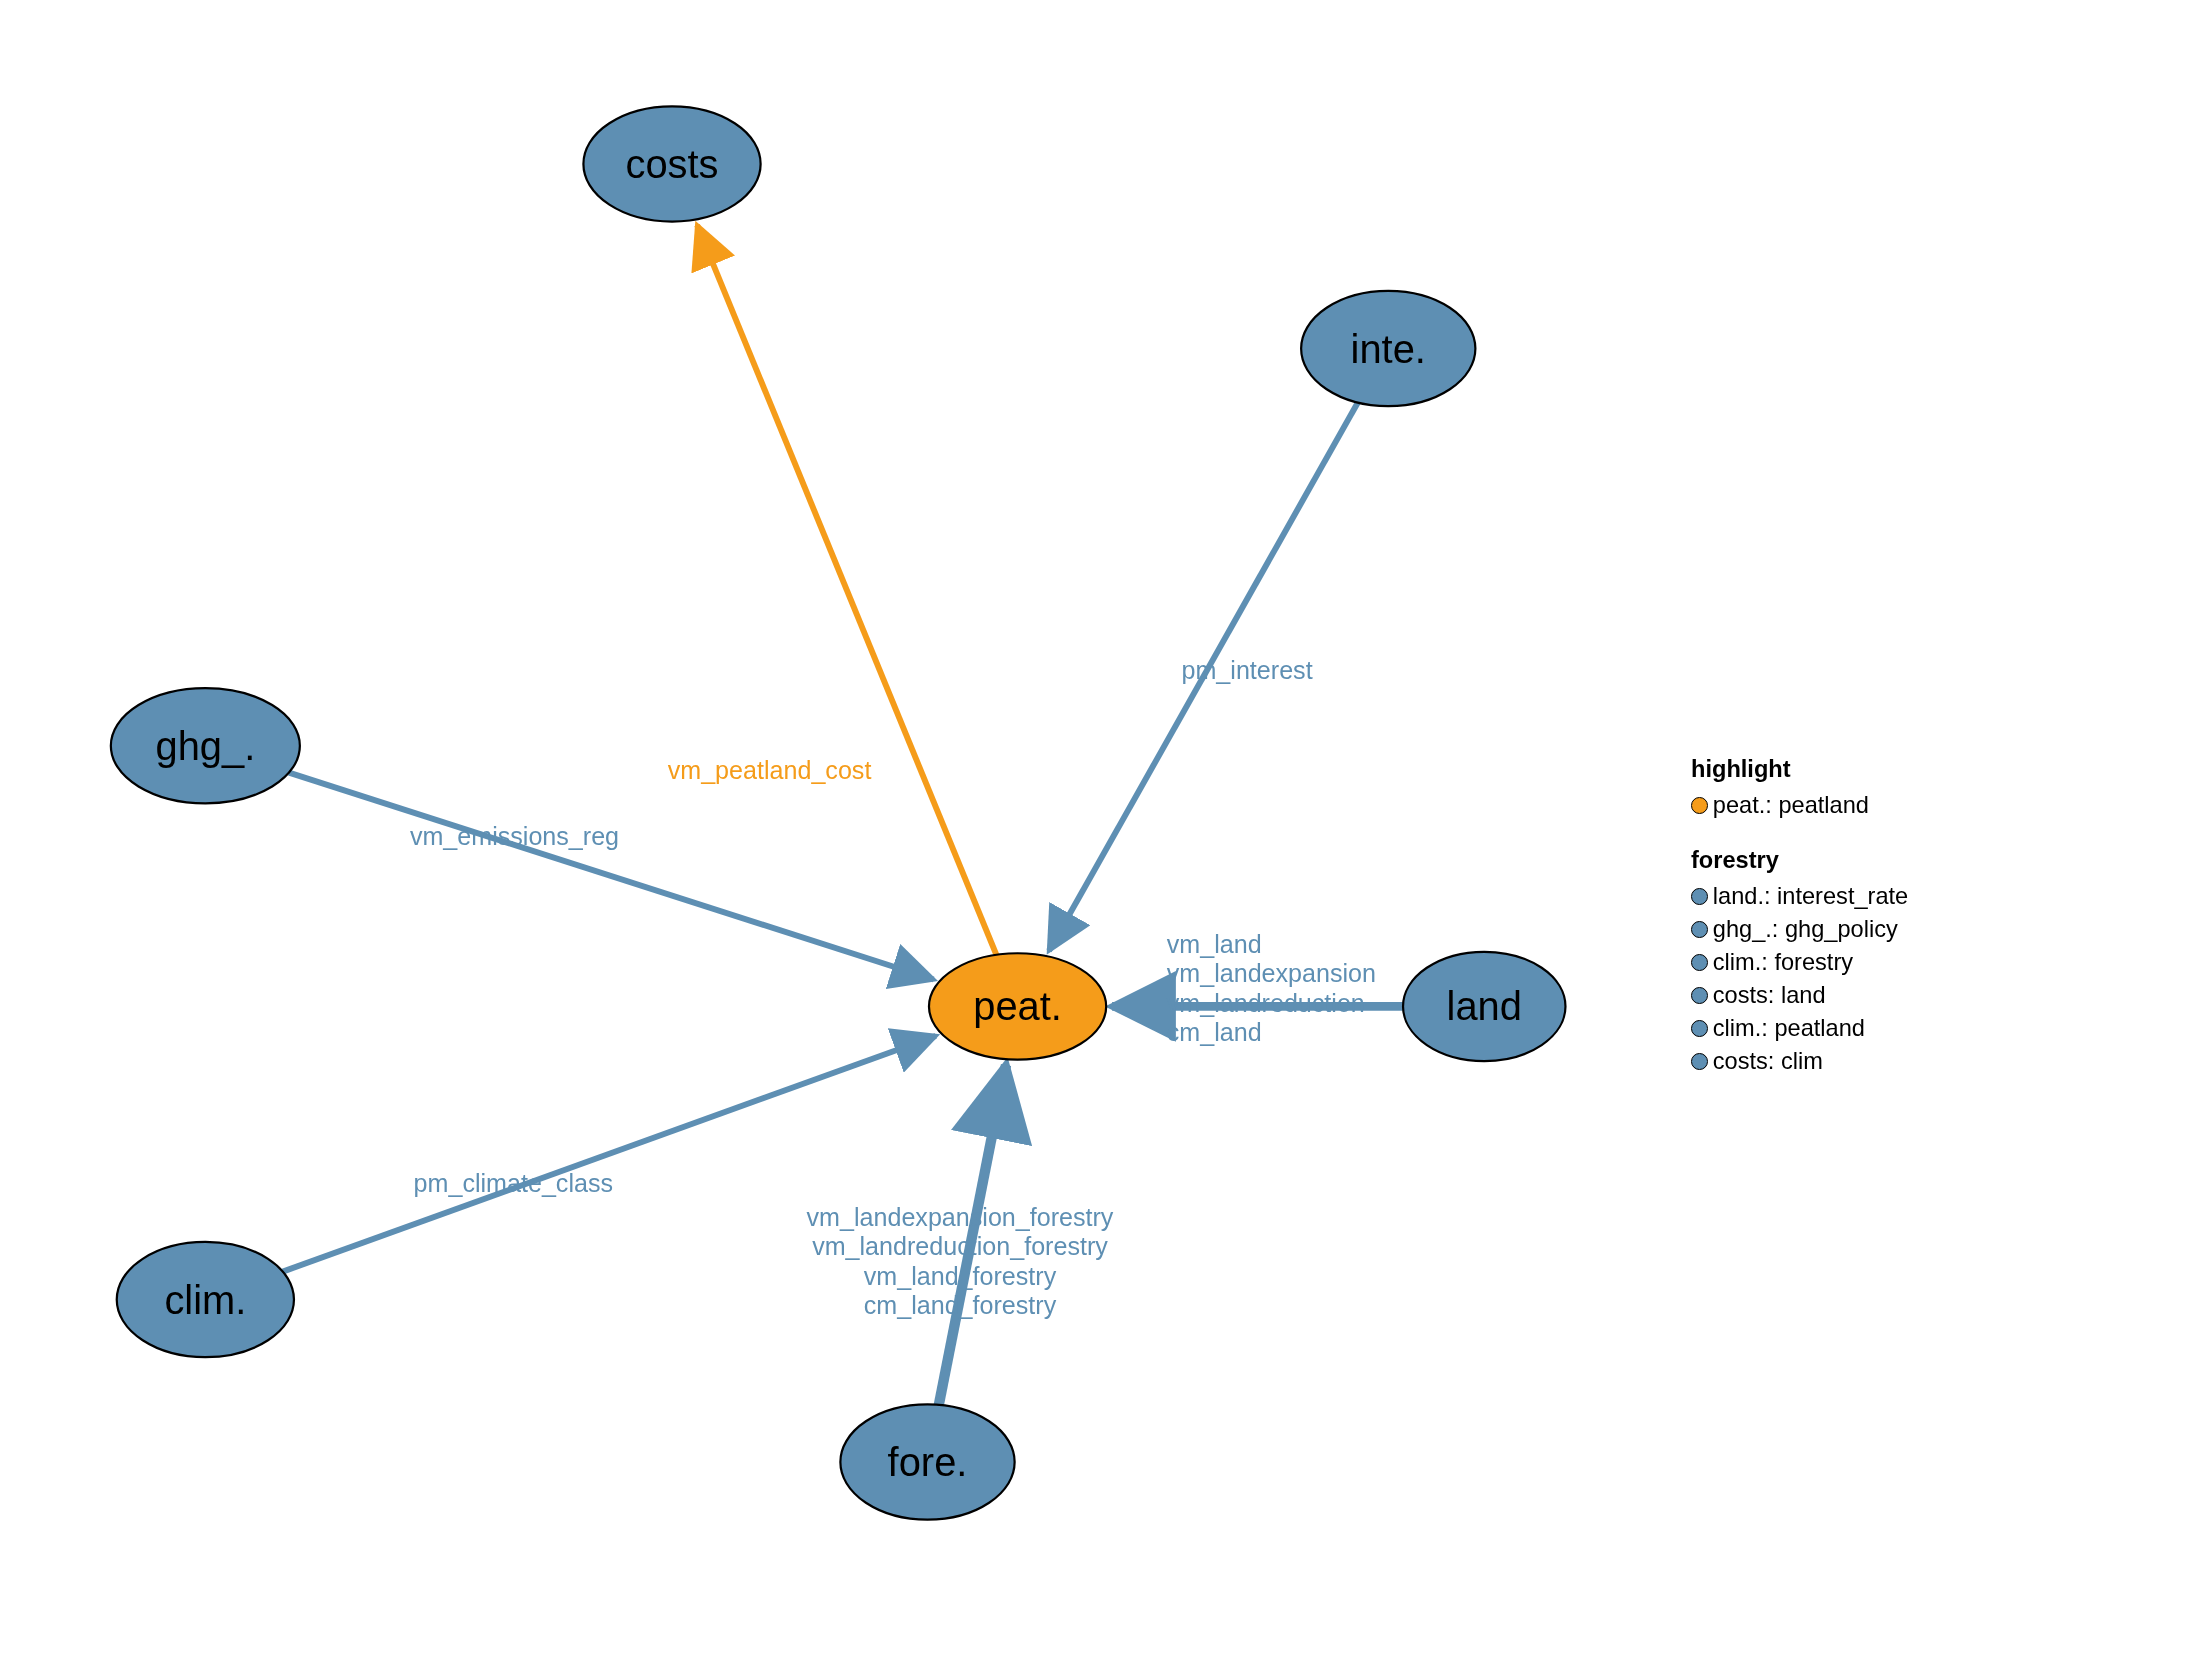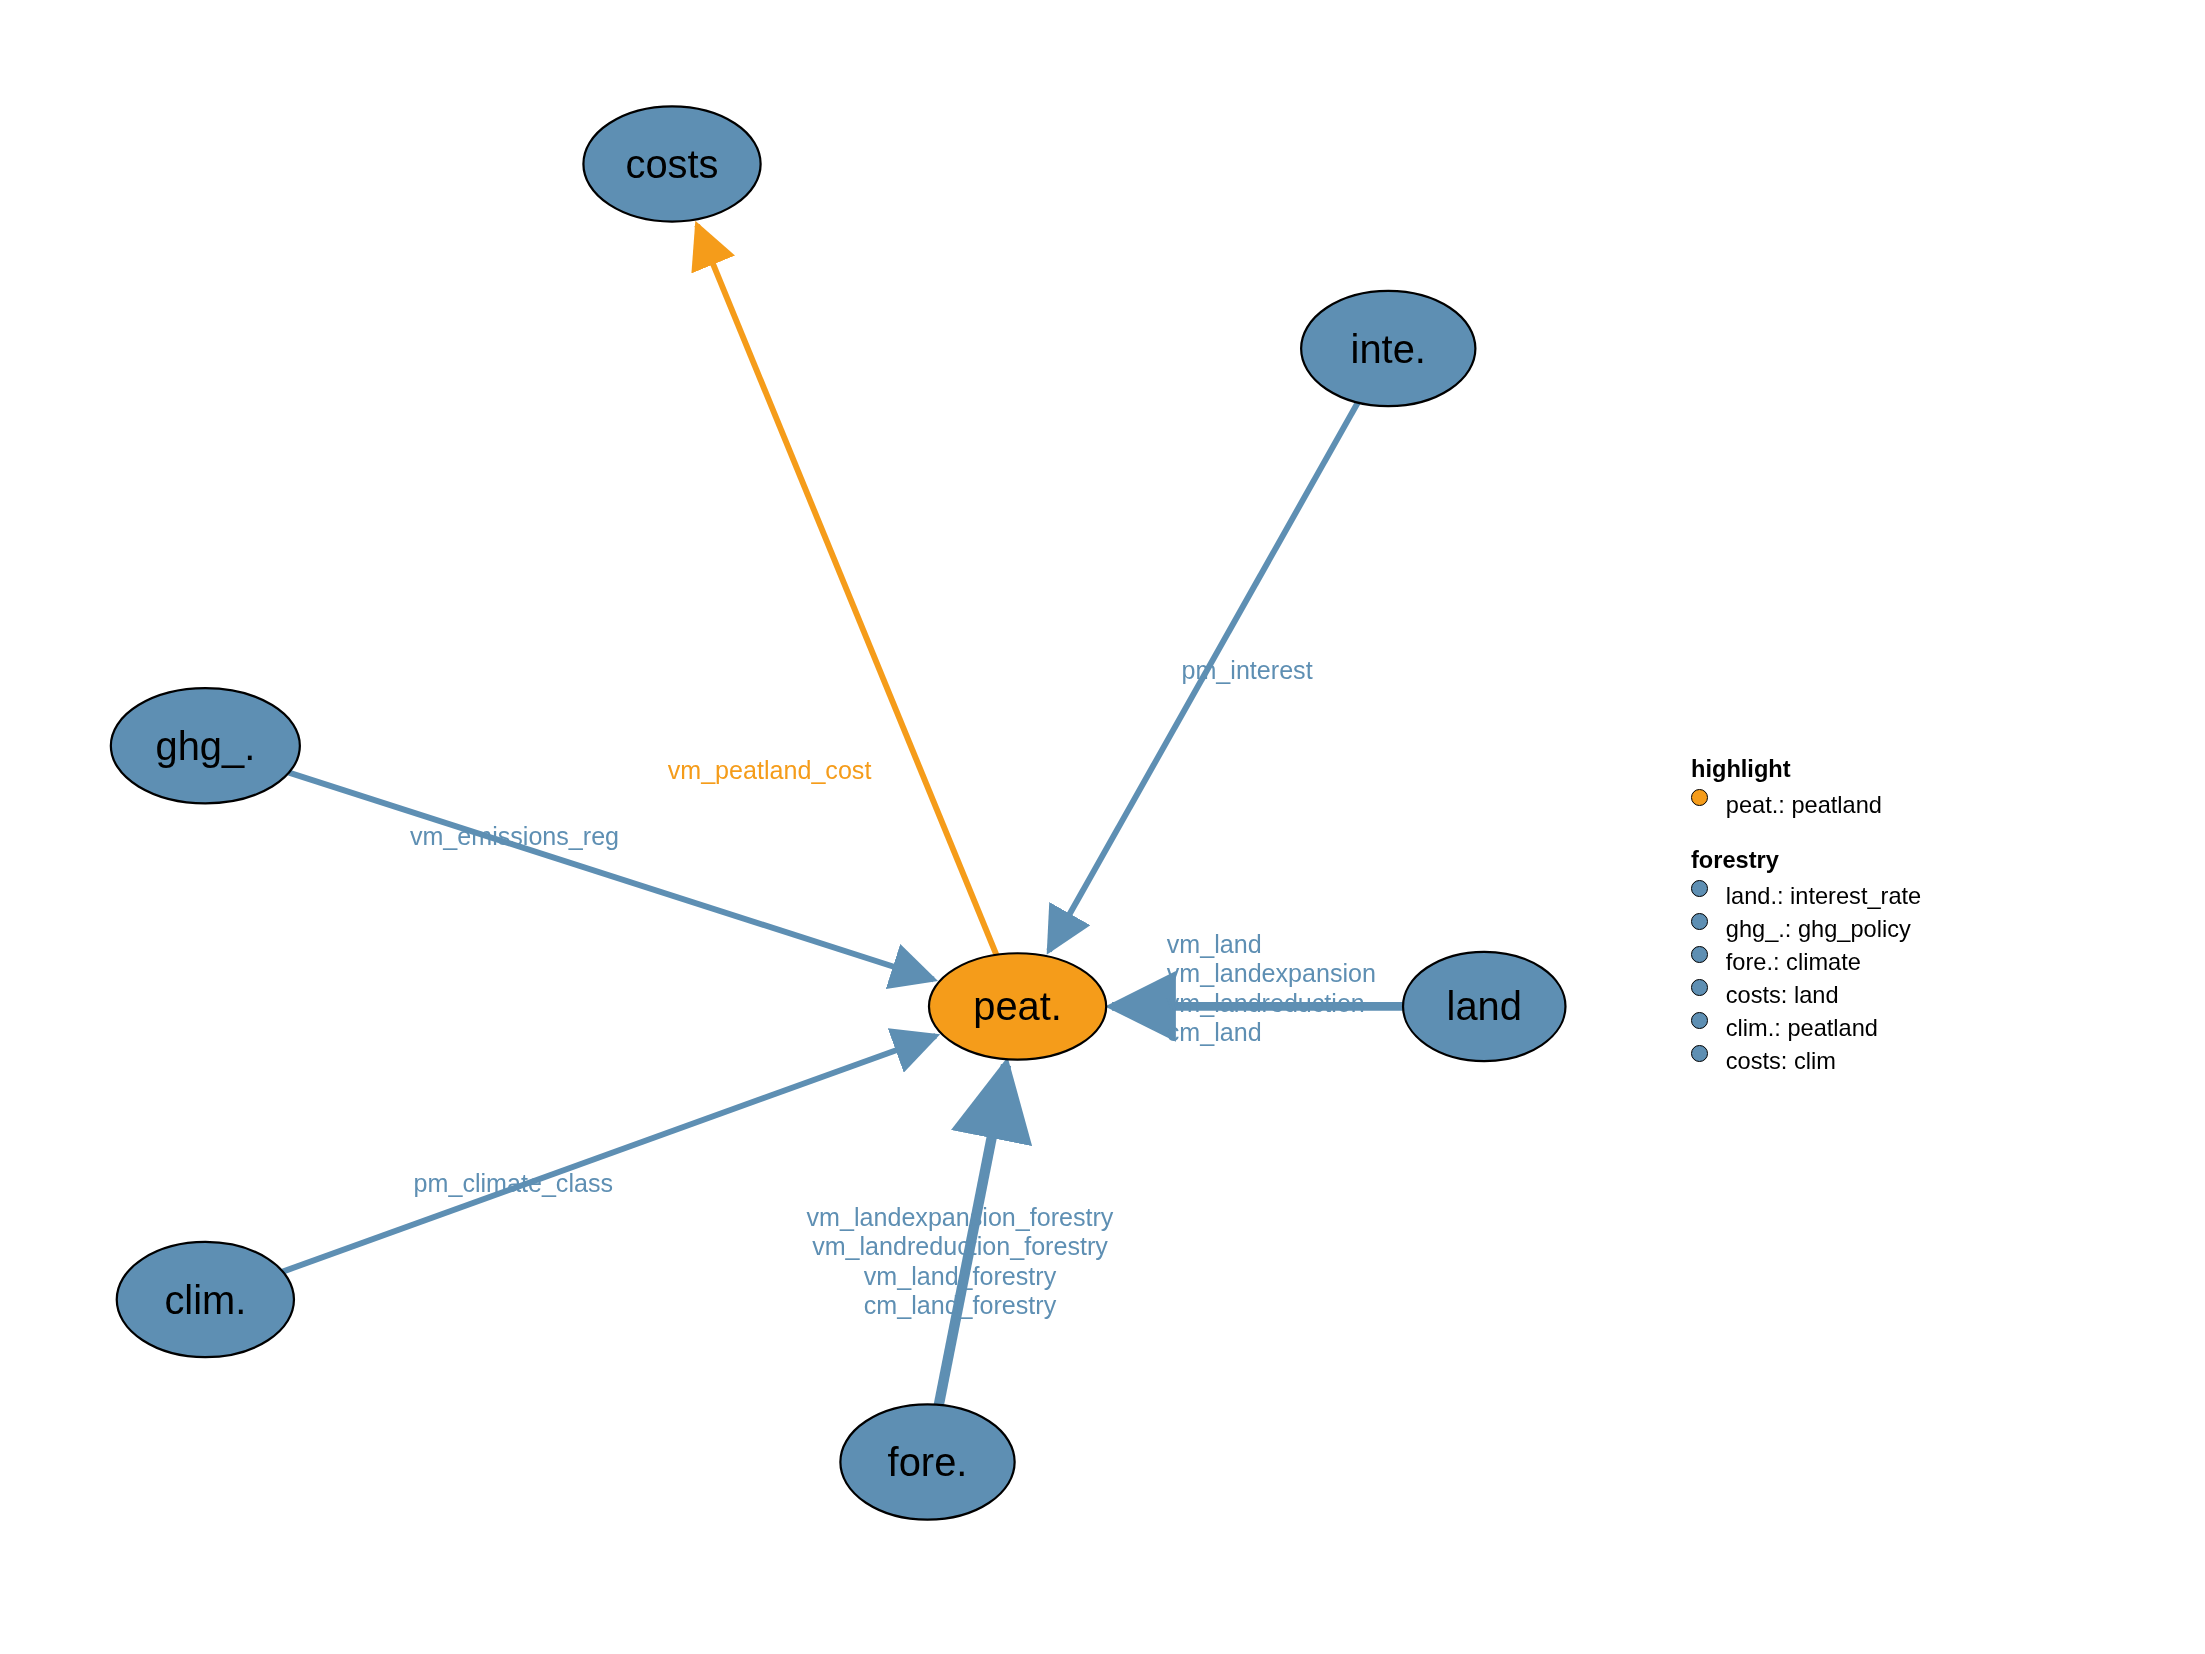--- a/index.html
+++ b/index.html
@@ -48,22 +48,22 @@
     }
     .legend-section {
       margin-bottom: 22px;
     }
     .legend-title {
       font-weight: bold;
       margin-bottom: 3px;
     }
     .legend-item {
       display: flex;
-      align-items: flex-start;
-      gap: 18px;
+      align-items: center;
+      gap: 5px;
     }
     .legend-dot {
       width: 14.8px;
       height: 14.8px;
       border-radius: 50%;
       border: 1.5px solid #000;
       display: inline-block;
       flex-shrink: 0;
     }
     .dot-orange { background: #f59c1a; }
@@ -149,21 +149,21 @@
       <div class="legend-item">
           <span class="legend-dot dot-blue"></span>
           <span>land.: interest_rate</span>
         </div>
       <div class="legend-item">
           <span class="legend-dot dot-blue"></span>
           <span>ghg_.: ghg_policy</span>
         </div>
       <div class="legend-item">
           <span class="legend-dot dot-blue"></span>
-          <span>fore.: climate</span>
+          <span>clim.: forestry</span>
         </div>
       <div class="legend-item">
           <span class="legend-dot dot-blue"></span>
           <span>costs: land</span>
         </div>
       <div class="legend-item">
           <span class="legend-dot dot-blue"></span>
           <span>clim.: peatland</span>
         </div>
       <div class="legend-item">

